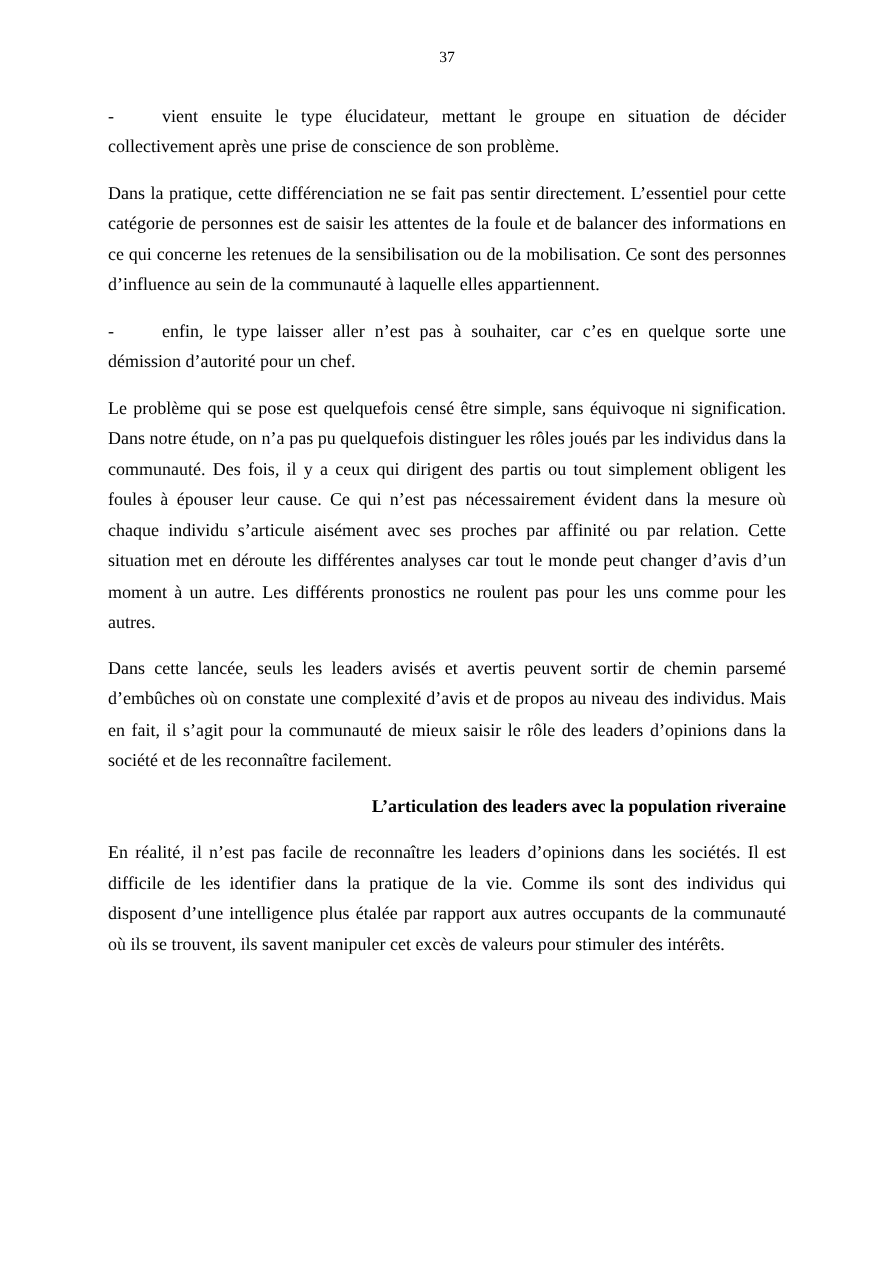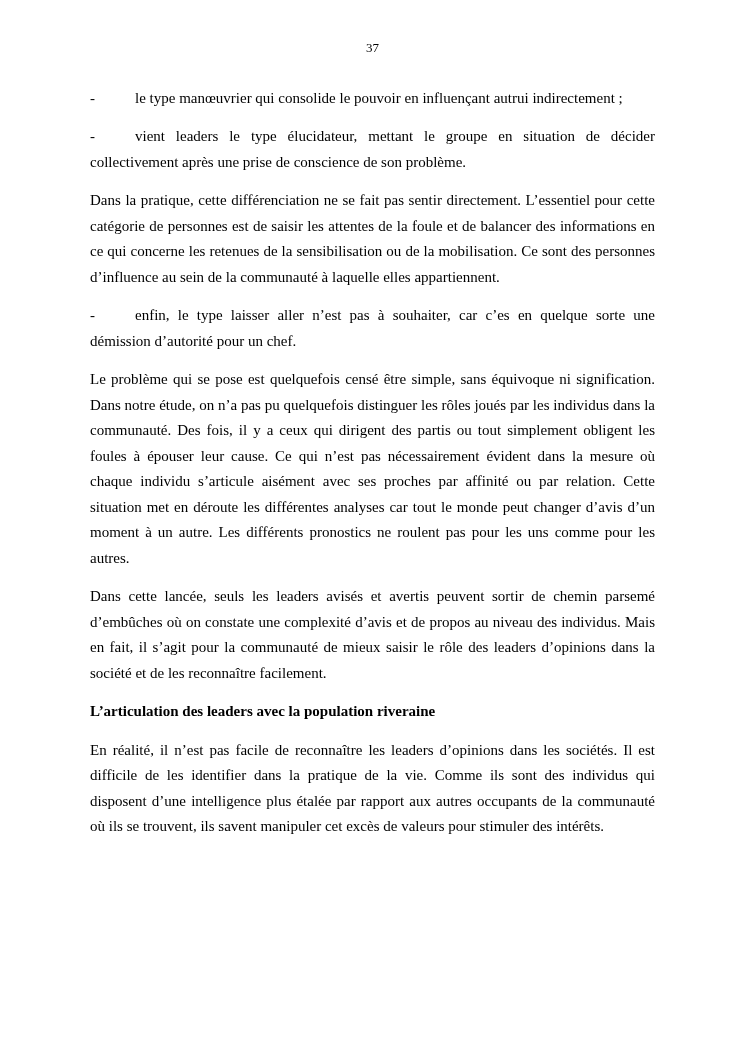--- a/index.html
+++ b/index.html
@@ -35,36 +35,33 @@
   }
   p.bullet .marker {
     display: inline-block;
     width: 45px;
   }
   h2.section-heading {
     font-size: 15px;
     font-weight: bold;
     line-height: 1.7;
     margin: 13px 0 13px 0;
-    text-align: left;
+    text-align: right;
   }
 </style>
 </head>
 <body>
 
 <div class="page">
 
   <div class="page-number">37</div>
 
-  <p class="block bullet">
-    <span class="marker">-</span><span>le type manœuvrier qui consolide le pouvoir en influençant autrui indirectement ;</span>
-  </p>
 
   <p class="block bullet">
-    <span class="marker">-</span><span>vient leaders le type élucidateur, mettant le groupe en situation de décider collectivement après une prise de conscience de son problème.</span>
+    <span class="marker">-</span><span>vient ensuite le type élucidateur, mettant le groupe en situation de décider collectivement après une prise de conscience de son problème.</span>
   </p>
 
   <p class="block">Dans la pratique, cette différenciation ne se fait pas sentir directement. L’essentiel pour cette catégorie de personnes est de saisir les attentes de la foule et de balancer des informations en ce qui concerne les retenues de la sensibilisation ou de la mobilisation. Ce sont des personnes d’influence au sein de la communauté à laquelle elles appartiennent.</p>
 
   <p class="block bullet">
     <span class="marker">-</span><span>enfin, le type laisser aller n’est pas à souhaiter, car c’es en quelque sorte une démission d’autorité pour un chef.</span>
   </p>
 
   <p class="block">Le problème qui se pose est quelquefois censé être simple, sans équivoque ni signification. Dans notre étude, on n’a pas pu quelquefois distinguer les rôles joués par les individus dans la communauté. Des fois, il y a ceux qui dirigent des partis ou tout simplement obligent les foules à épouser leur cause. Ce qui n’est pas nécessairement évident dans la mesure où chaque individu s’articule aisément avec ses proches par affinité ou par relation. Cette situation met en déroute les différentes analyses car tout le monde peut changer d’avis d’un moment à un autre. Les différents pronostics ne roulent pas pour les uns comme pour les autres.</p>
 

